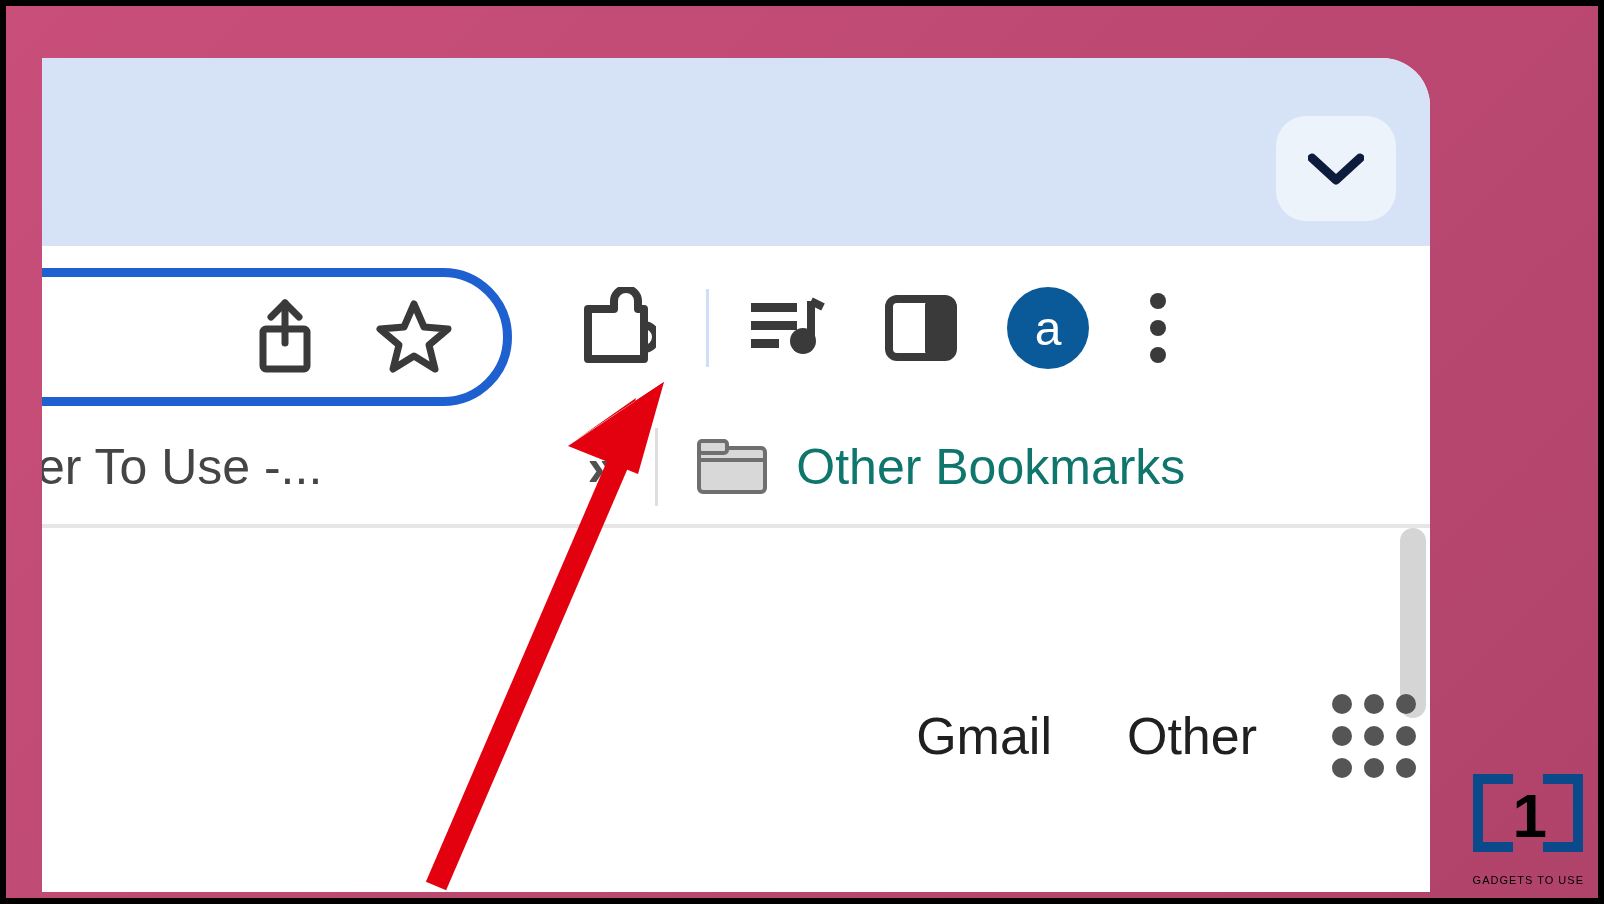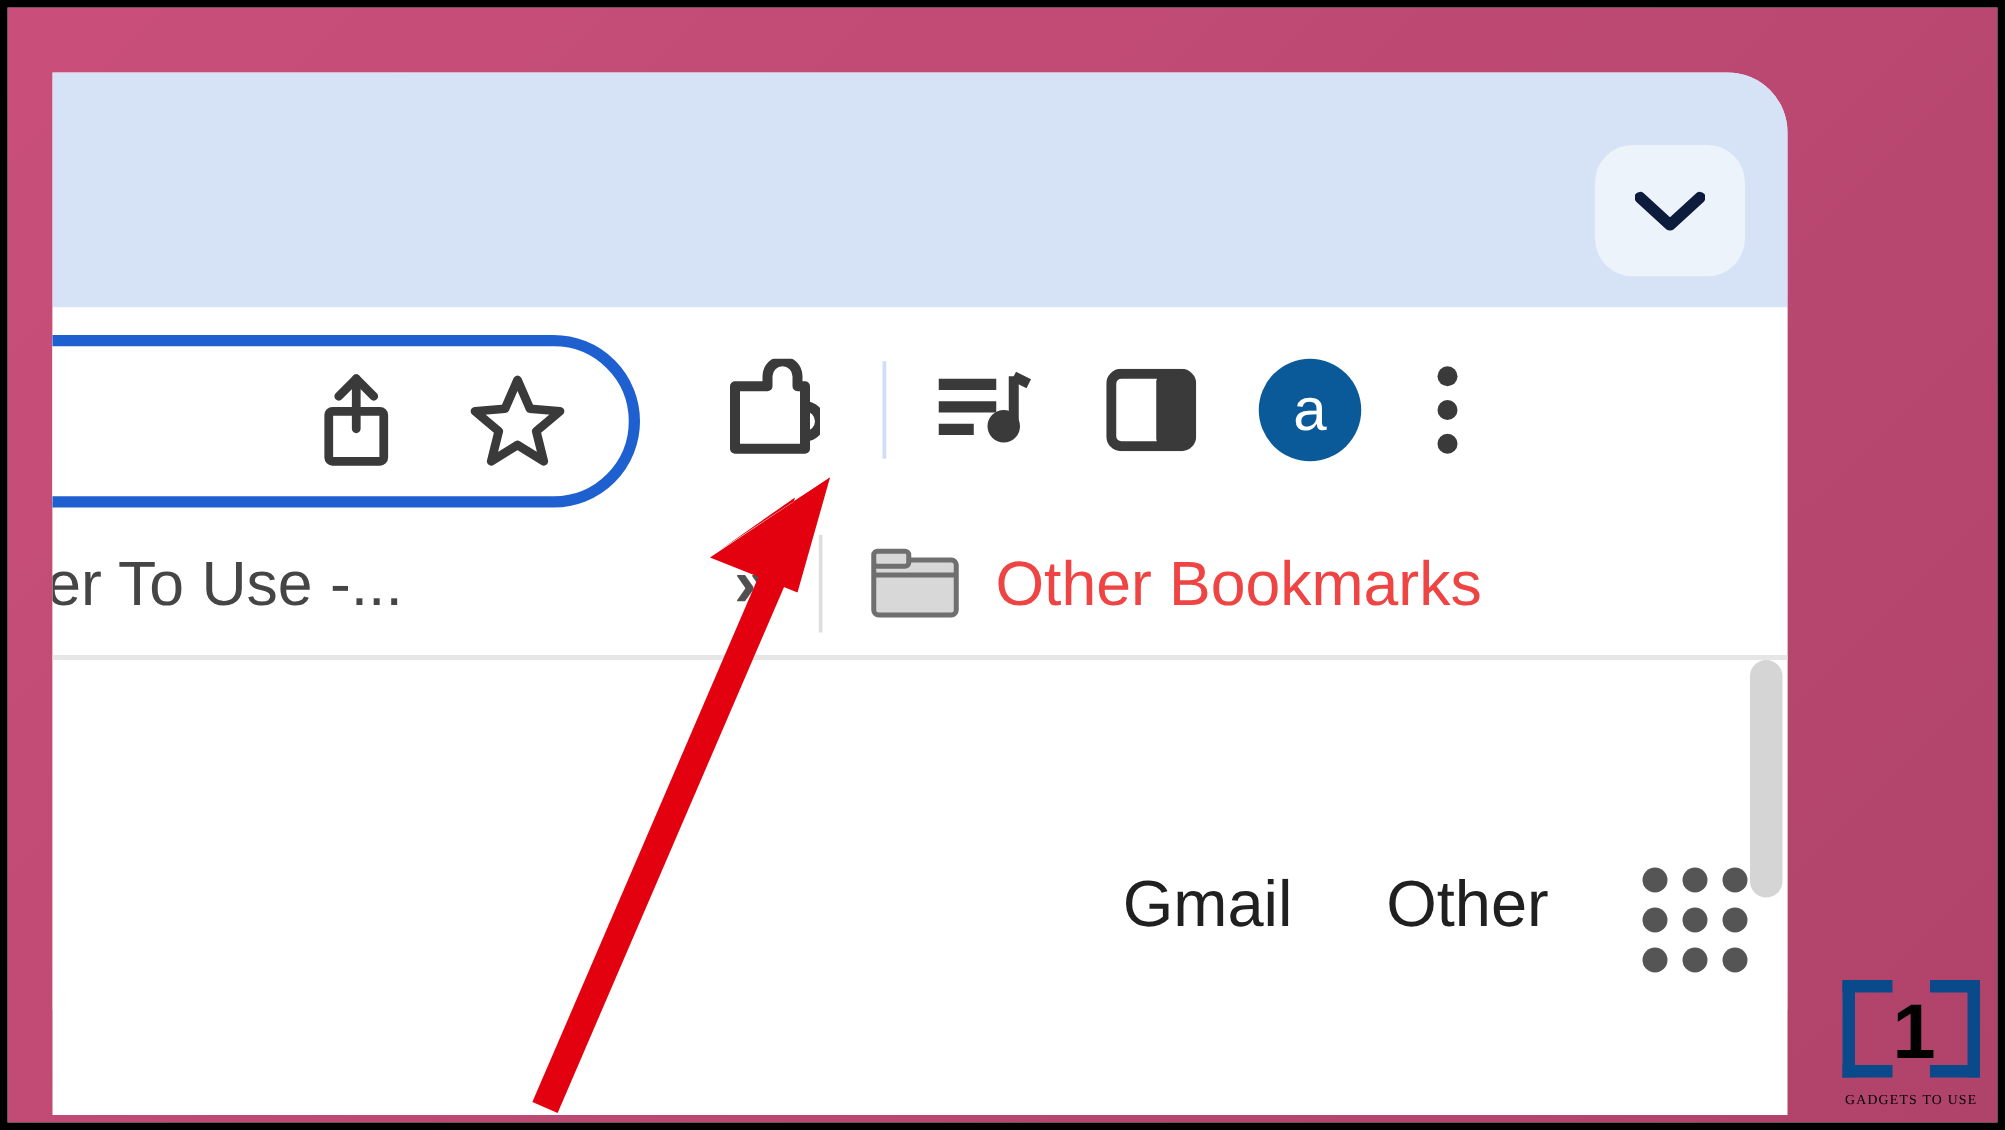--- a/index.html
+++ b/index.html
@@ -131,35 +131,35 @@
     height: 78px;
     background: #dedede;
     margin: 0 38px;
   }
   
   .bm-other {
     display: flex;
     align-items: center;
     gap: 28px;
     font-size: 50px;
-    color: #ef4444;
+    color: #0f766e;
   }
   
   .content {
     height: 280px;
     background: #fff;
     position: relative;
   }
   
   .content-links {
     position: absolute;
-    right: 32px;
+    right: 14px;
     bottom: 30px;
     display: flex;
-    align-items: flex-start;
+    align-items: center;
     gap: 75px;
     font-size: 52px;
     color: #202020;
   }
   
   .app-grid {
     display: grid;
     grid-template-columns: repeat(3, 20px);
     grid-template-rows: repeat(3, 20px);
     gap: 12px;
@@ -198,21 +198,21 @@
     border: 10px solid #0b4a8a; border-right: none;
   }
   .watermark .bracket-r {
     position: absolute; right: 0; top: 0; width: 40px; height: 78px;
     border: 10px solid #0b4a8a; border-left: none;
   }
   .watermark .one {
     position: absolute; left: 40px; top: 6px; font-size: 62px; font-weight: 900; color: #000;
   }
   .watermark .txt {
-    font-size: 11px; letter-spacing: 1px; color: #000; text-align: center; margin-top: 6px; font-family: Liberation Serif, serif;
+    font-size: 11px; letter-spacing: 1px; color: #000; text-align: center; margin-top: 16px;
   }
 </style>
 </head>
 <body>
 
 <div class="frame">
 
   <div class="browser-window">
 
     <div class="tab-strip">

